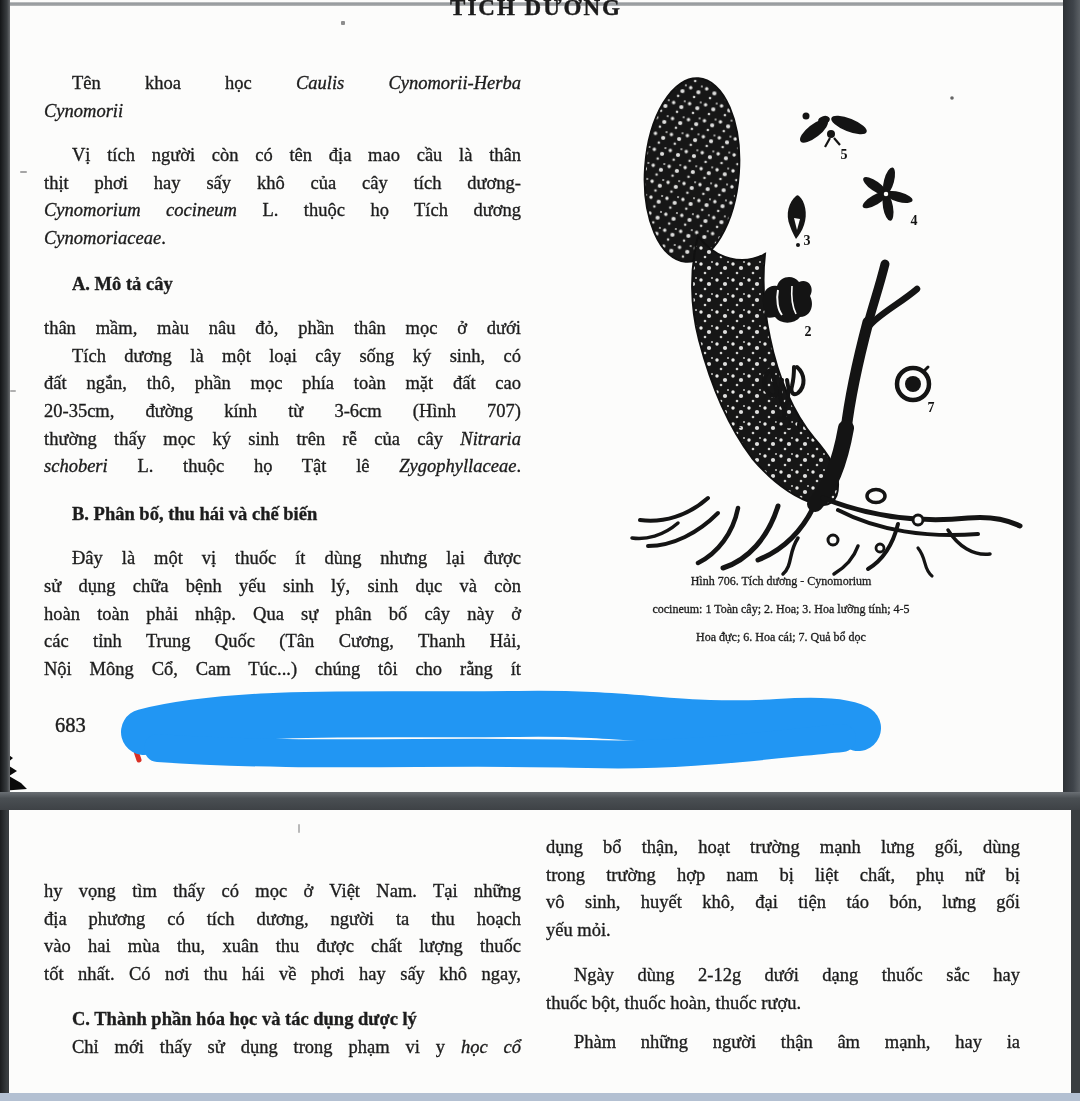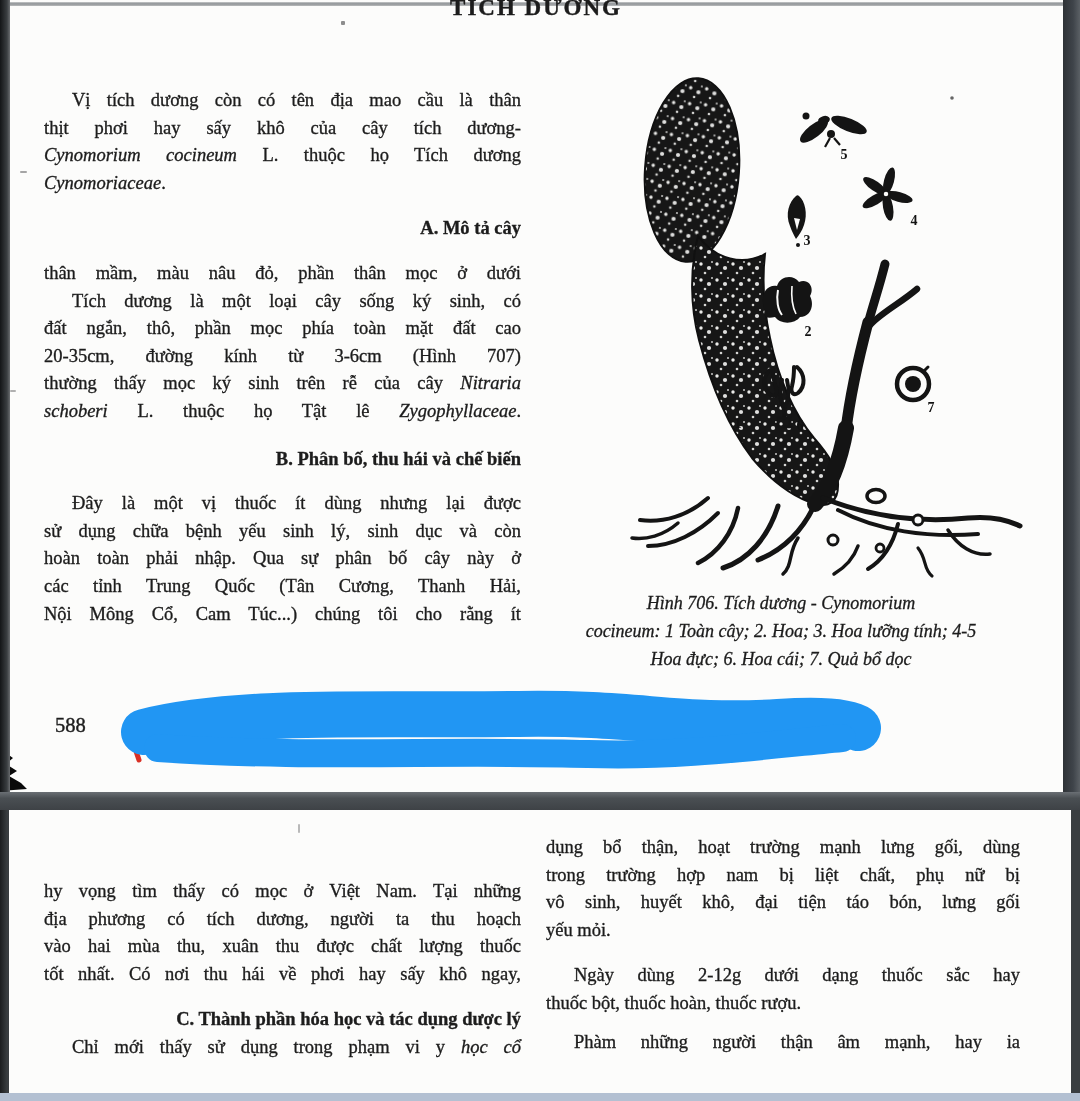--- a/index.html
+++ b/index.html
@@ -28,28 +28,28 @@
   .page-title{position:absolute;left:9px;top:-5px;width:1054px;text-align:center;
     font-size:23px;font-weight:bold;letter-spacing:2px;line-height:26px;
     -webkit-text-stroke:.4px #1c1c1c;}
   .col{position:absolute;font-size:18.5px;-webkit-text-stroke:.33px #1c1c1c;}
   .col-tl{left:44px;top:70px;width:477px;}
   .col-bl{left:44px;top:878px;width:477px;}
   .col-br{left:546px;top:834px;width:474px;}
   .line{display:block;line-height:27.6px;height:27.6px;
     text-align:justify;text-align-last:justify;text-justify:inter-word;white-space:nowrap;}
   .line.short{text-align:left;text-align-last:auto;}
-  .line.ind{text-indent:28px;text-align:right;}
+  .line.ind{text-indent:28px;}
   .blk{margin:0;}
   .mt11{margin-top:11px}.mt12{}.mt17{margin-top:17px}
   .mt18{margin-top:18px}.mt20{margin-top:20px}
   .heading .line{font-weight:bold;}
   em{font-style:italic;}
-  .fig-caption{position:absolute;left:528px;top:589px;width:506px;
-    font-size:18px;font-style:italic;-webkit-text-stroke:.3px #1c1c1c;}
+  .fig-caption{position:absolute;left:528px;top:567px;width:506px;
+    font-size:12px;-webkit-text-stroke:.3px #1c1c1c;}
   .cap-line{display:block;text-align:center;line-height:28px;height:28px;white-space:nowrap;}
   .page-number{position:absolute;left:55px;top:714px;font-size:20.5px;
     -webkit-text-stroke:.4px #1c1c1c;}
   
   .figure-svg{position:absolute;left:618px;top:68px;}
   .marker-svg{position:absolute;left:118px;top:688px;}
   .blot-svg{position:absolute;left:0;top:735px;}
   .speck{position:absolute;background:#8d8d8d;border-radius:1px;}
   .speck.s1{left:341px;top:21px;width:4px;height:4px;}
   .speck.s2{left:20px;top:171px;width:7px;height:2px;background:#a5a5a5;}
@@ -59,22 +59,26 @@
 </head>
 <body>
 
 <div class="screenshot">
 
   <div class="scan-top">
     <div class="top-rule"></div>
     <div class="page-title">TÍCH DƯƠNG</div>
 
     <div class="col col-tl">
+      <div class="blk">
+        <span class="line ind"><span>Tên khoa học </span><em>Caulis Cynomorii-Herba</em></span>
+        <span class="line short"><em>Cynomorii</em></span>
+      </div>
       <div class="blk mt17">
-        <span class="line ind">Vị tích dương còn có tên địa mao cầu là thân</span>
+        <span class="line ind">Vị tích người còn có tên địa mao cầu là thân</span>
         <span class="line">thịt phơi hay sấy khô của cây tích dương-</span>
         <span class="line"><em>Cynomorium cocineum</em><span> L. thuộc họ Tích dương</span></span>
         <span class="line short"><em>Cynomoriaceae</em><span>.</span></span>
       </div>
       <div class="blk mt18 heading">
         <span class="line short ind">A. Mô tả cây</span>
       </div>
       <div class="blk mt17">
         <span class="line">thân mầm, màu nâu đỏ, phần thân mọc ở dưới</span>
         <span class="line ind">Tích dương là một loại cây sống ký sinh, có</span>
@@ -199,21 +203,21 @@
       </g>
       <circle cx="334" cy="30" r="1.8" fill="#666"></circle>
     </svg>
 
     <div class="fig-caption">
       <span class="cap-line">Hình 706. Tích dương - Cynomorium</span>
       <span class="cap-line">cocineum: 1 Toàn cây; 2. Hoa; 3. Hoa lưỡng tính; 4-5</span>
       <span class="cap-line">Hoa đực; 6. Hoa cái; 7. Quả bổ dọc</span>
     </div>
 
-    <div class="page-number">588</div>
+    <div class="page-number">683</div>
 
     <svg class="marker-svg" width="770" height="82" viewBox="0 0 770 82">
       <path d="M13,40 C15,52 18,64 21,72" stroke="#d93025" stroke-width="5" fill="none" stroke-linecap="round"></path>
       <path d="M26,44 C120,20 260,28 400,26 C520,24 560,40 660,34 C700,31 730,33 740,40" stroke="#2196f3" stroke-width="46" fill="none" stroke-linecap="round"></path>
       <path d="M40,60 C180,70 330,62 470,66 C560,69 640,58 724,50" stroke="#2196f3" stroke-width="28" fill="none" stroke-linecap="round"></path>
     </svg>
 
     <svg class="blot-svg" width="30" height="57" viewBox="0 0 30 57">
       <path d="M0,4 L9,10 L3,16 L13,23 L6,29 L17,36 L9,41 L21,48 L27,54 L0,56 Z" fill="#0a0a0a"></path>
     </svg>

